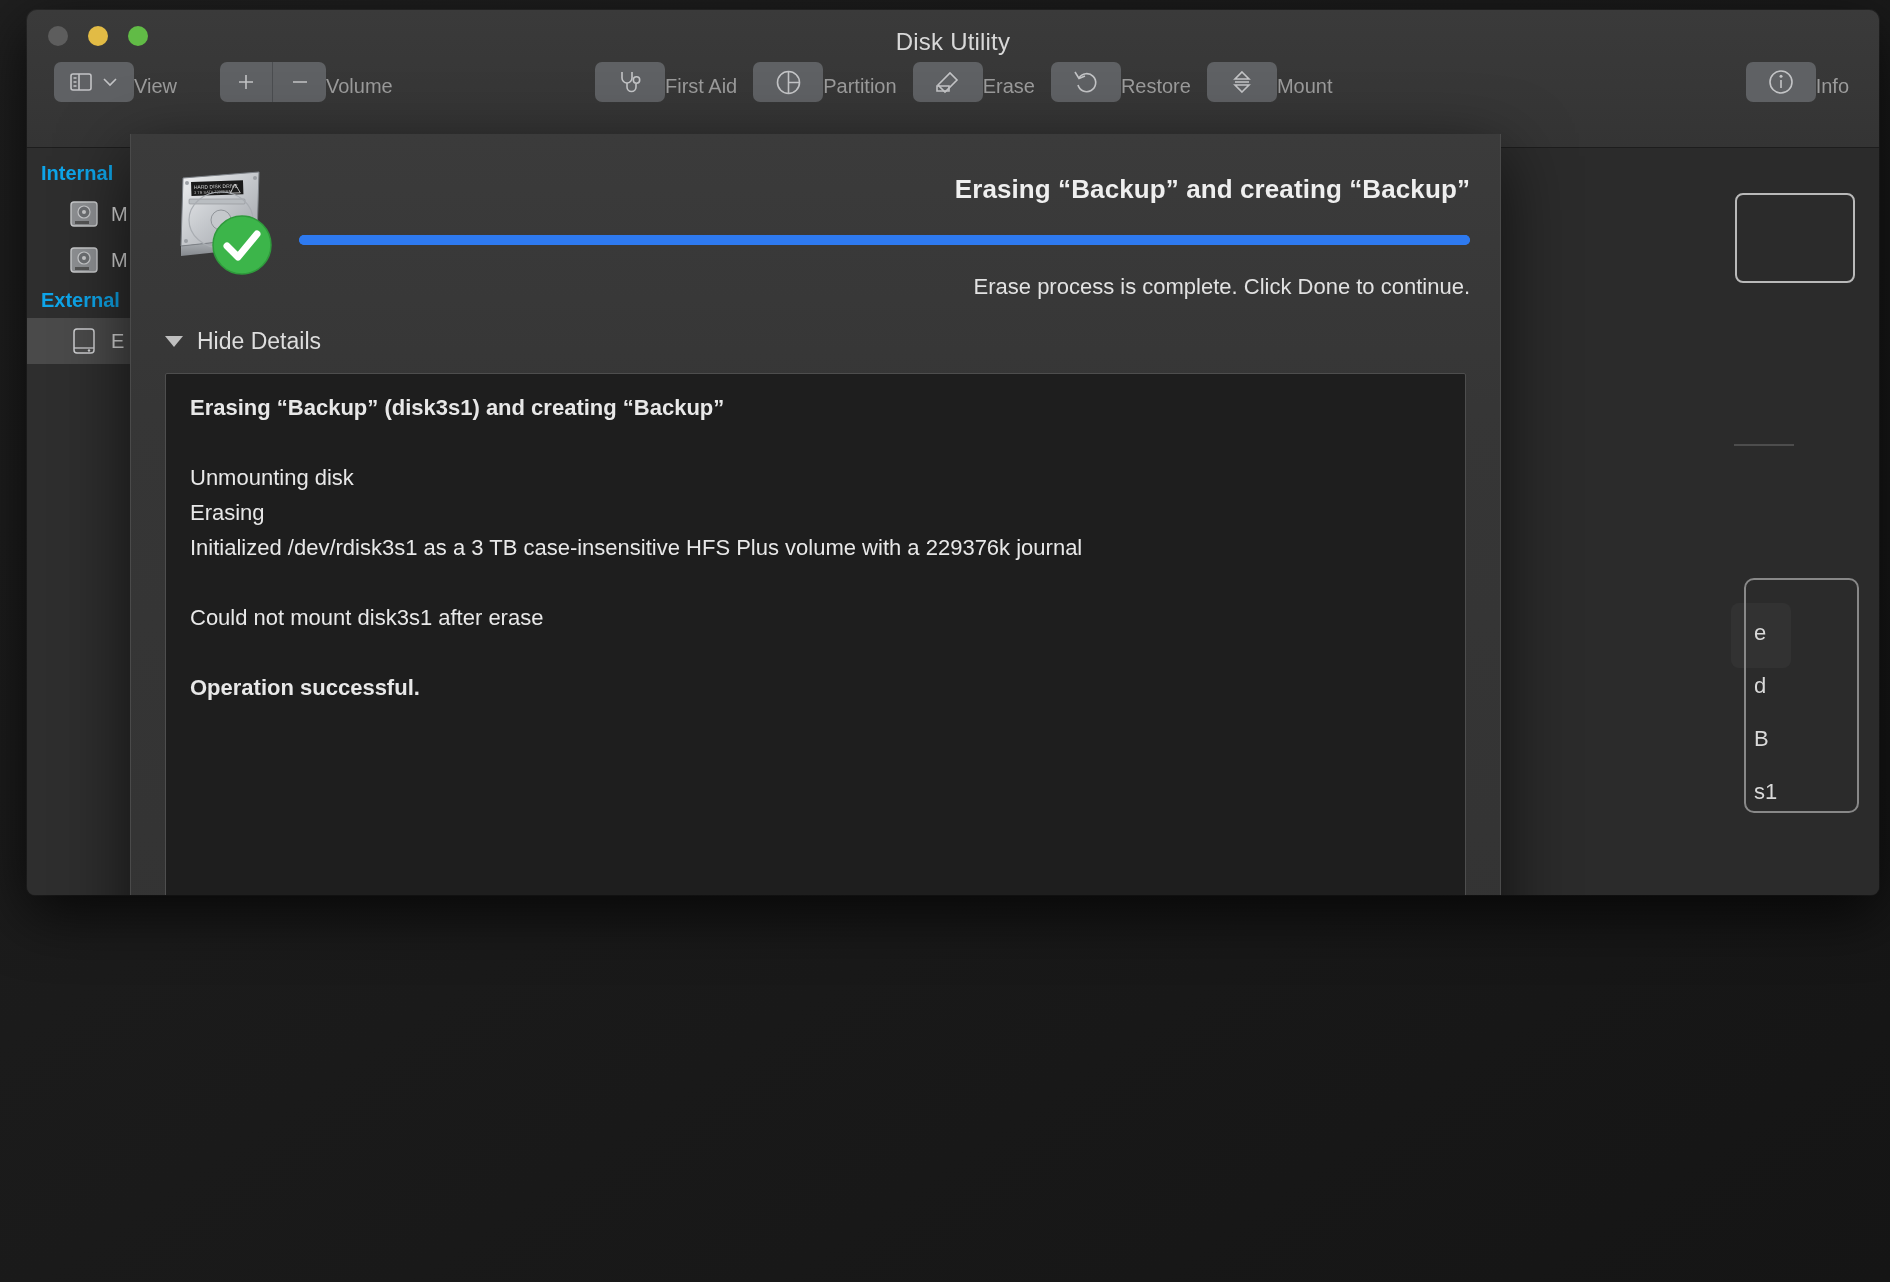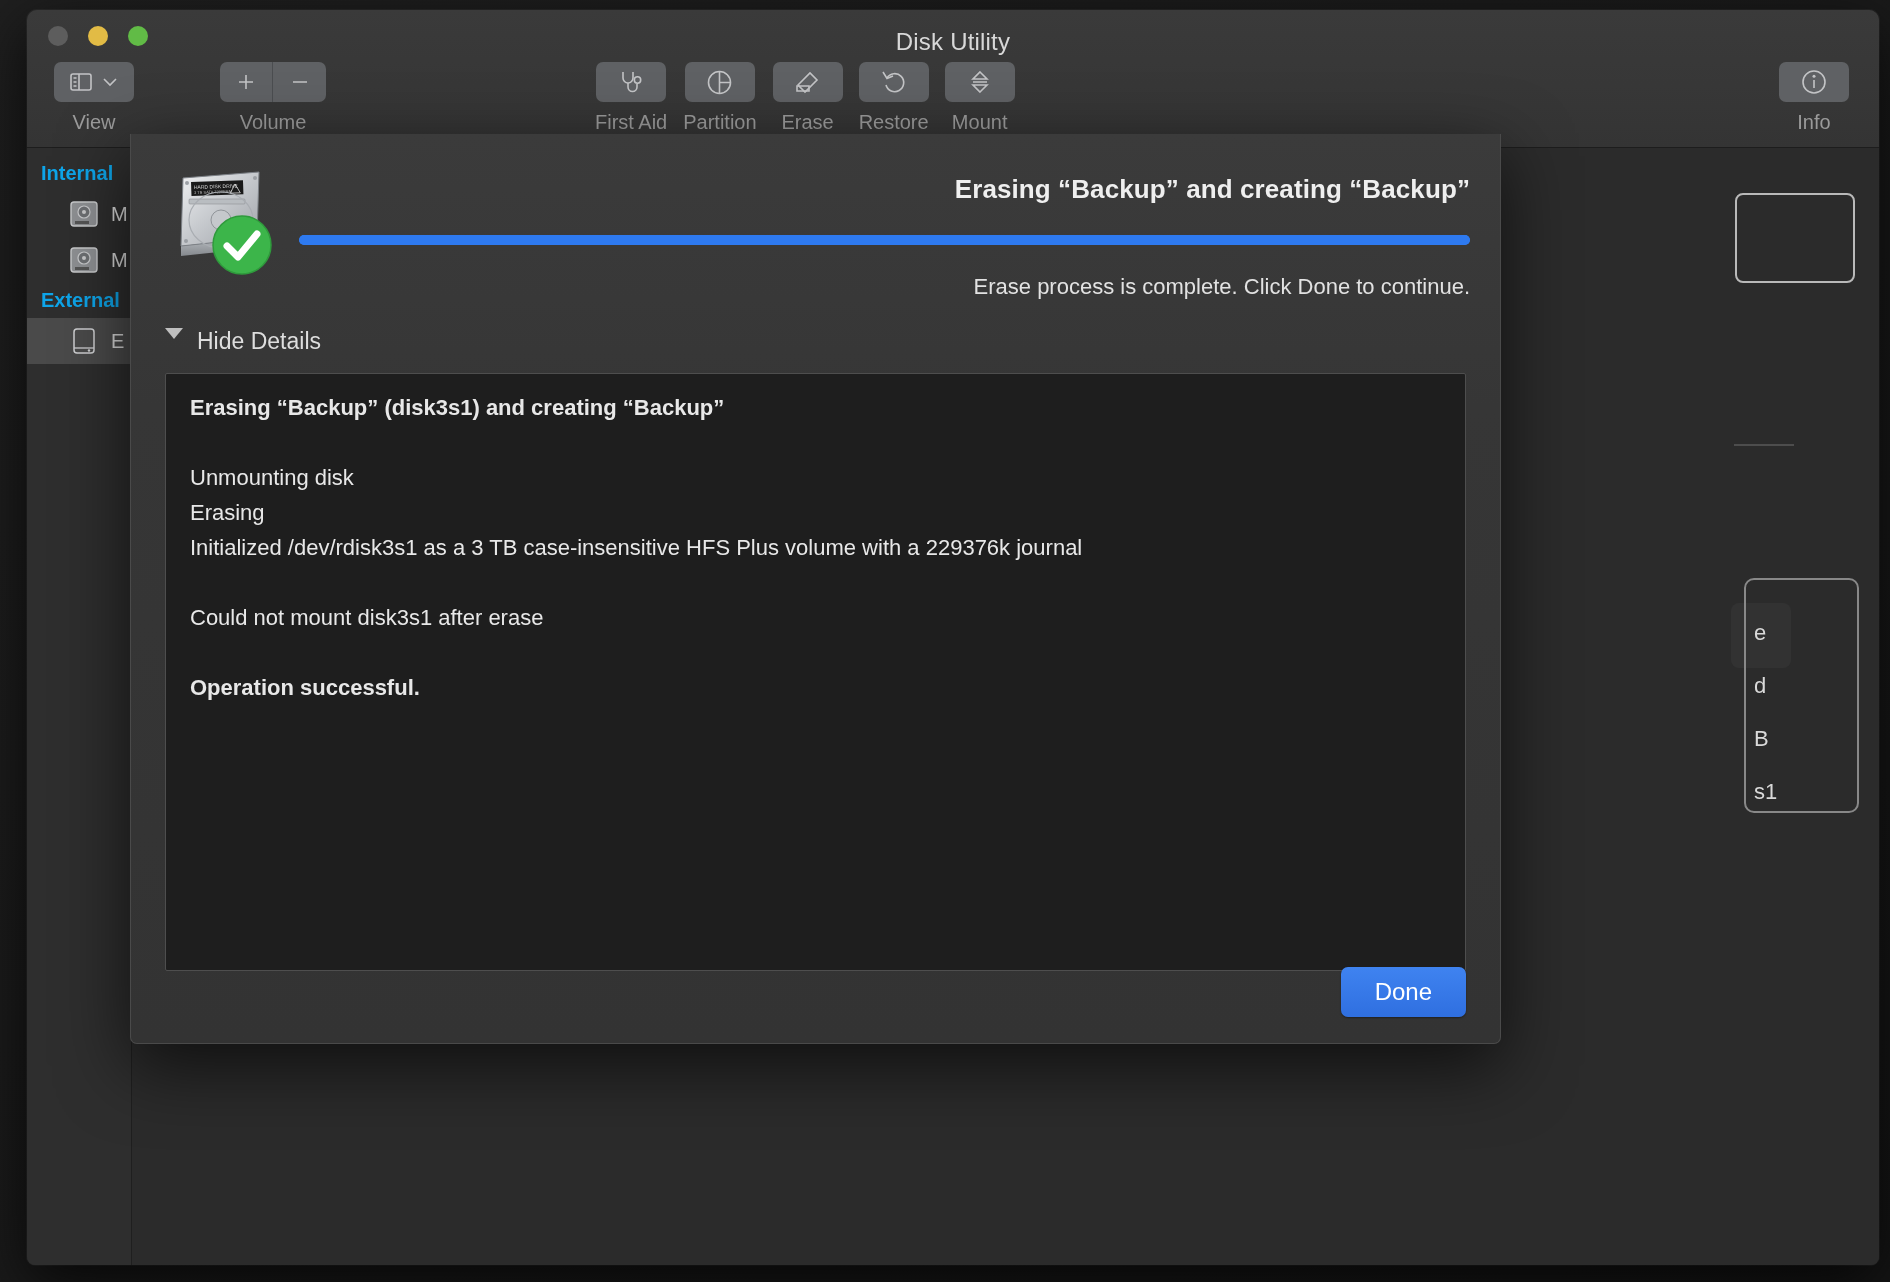--- a/index.html
+++ b/index.html
@@ -13,21 +13,21 @@
   
   .desktop {
     position: absolute; inset: 0;
     background: linear-gradient(145deg, #1f1f1f 0%, #191919 60%, #151515 100%);
   }
 
   
   .window {
     position: absolute;
     left: 27px; top: 10px;
-    width: 1852px; height: 1255px;
+    width: 1852px; height: 885px;
     background: #2b2b2b;
     border-radius: 10px 10px 8px 8px;
     box-shadow: 0 18px 60px rgba(0,0,0,0.75), 0 0 0 1px rgba(255,255,255,0.05);
     overflow: hidden;
   }
 
   
   .titlebar {
     position: relative;
     height: 138px;
@@ -47,21 +47,21 @@
     position: absolute; left: 0; right: 0; top: 18px;
     text-align: center;
     font-size: 24px; color: #d8d8d8; letter-spacing: .2px;
   }
 
   
   .toolbar {
     position: absolute; left: 0; right: 0; top: 50px; bottom: 0;
     display: flex; align-items: flex-start;
   }
-  .tb-group { display: flex; flex-direction: column; align-items: center; }
+  .tb-group { display: flex; flex-direction: row; align-items: center; }
   .tb-btn {
     background: #5f6164;
     border-radius: 7px;
     display: flex; align-items: center; justify-content: center;
     cursor: default;
   }
   .tb-label {
     margin-top: 9px;
     font-size: 20px; color: #9b9b9b;
   }
@@ -146,21 +146,21 @@
   .progress-track {
     height: 10px; border-radius: 5px;
     background: #2e7af0;
     margin-bottom: 29px;
     overflow: hidden;
   }
   .progress-fill { height: 100%; background: #2e7af0; border-radius: 5px; }
   .sheet-sub { font-size: 22px; color: #e2e2e2; }
 
   .details-toggle {
-    display: flex; align-items: flex-start; gap: 14px;
+    display: flex; align-items: center; gap: 14px;
     margin: 28px 0 0 34px;
     font-size: 23px; color: #dedede;
     cursor: default; width: fit-content;
   }
   .tri-down {
     width: 0; height: 0;
     border-left: 9px solid transparent;
     border-right: 9px solid transparent;
     border-top: 11px solid #bfbfbf;
   }

